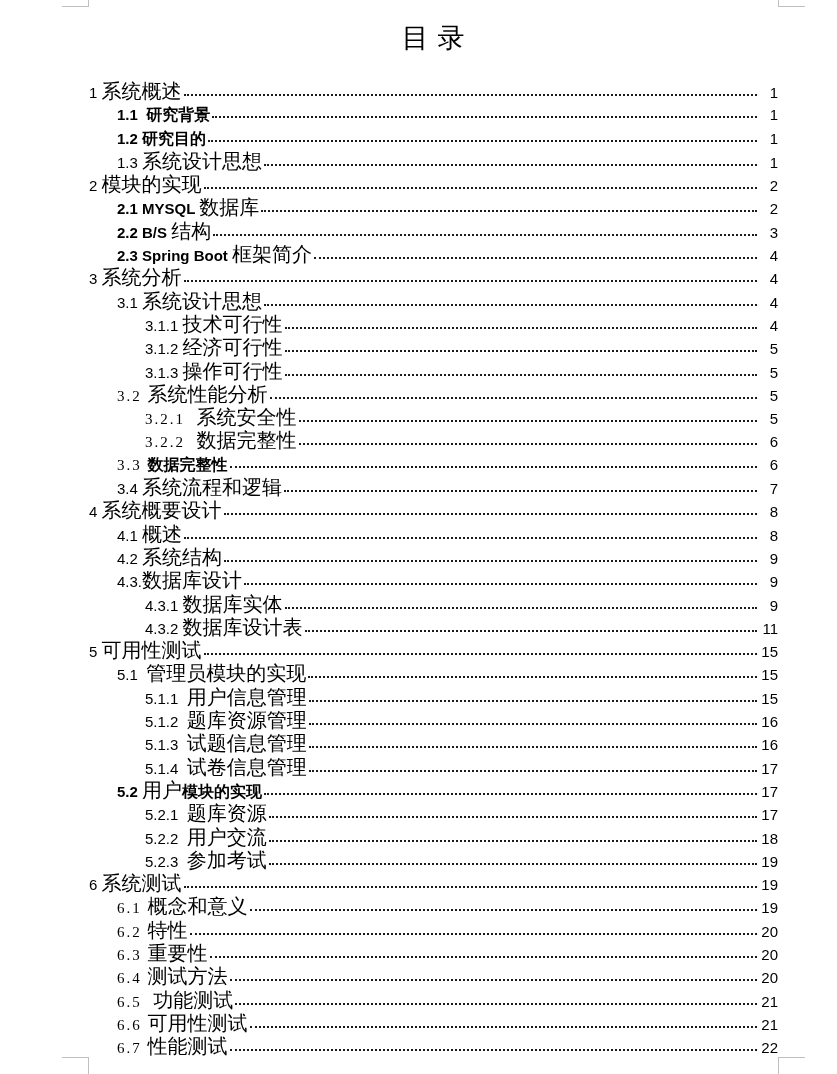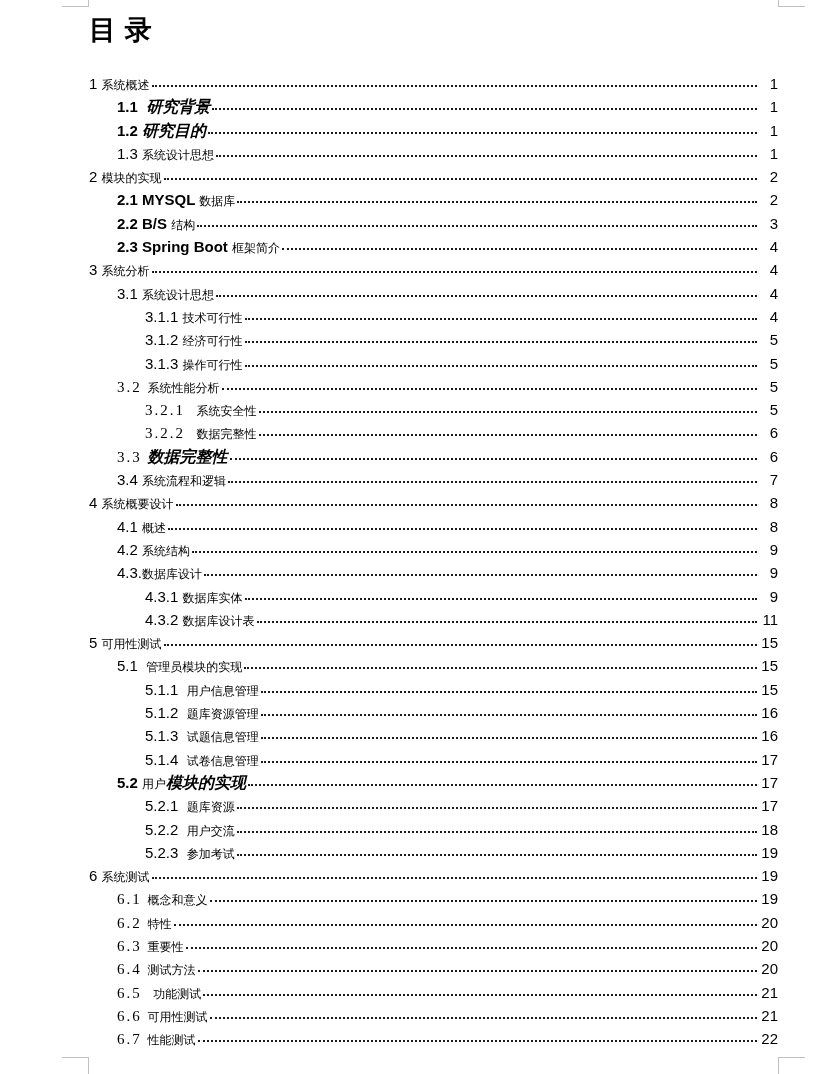--- a/index.html
+++ b/index.html
@@ -13,41 +13,41 @@
   
   .mark { position:absolute; border:0 solid #c0c0c0; }
   .mark.tl { left:62px;  top:0;      width:27px; height:7px;  border-right-width:1px; border-bottom-width:1px; }
   .mark.tr { left:778px; top:0;      width:27px; height:7px;  border-left-width:1px;  border-bottom-width:1px; }
   .mark.bl { left:62px;  top:1057px; width:27px; height:17px; border-right-width:1px; border-top-width:1px; }
   .mark.br { left:778px; top:1057px; width:27px; height:17px; border-left-width:1px;  border-top-width:1px; }
 
   .content { position:absolute; left:89px; top:7px; width:689px; }
 
   .title {
-    margin-top:6px; margin-bottom:25px;
+    margin-top:14px; margin-bottom:25px;
     font-family:"Liberation Serif", serif;
-    font-size:27px; line-height:34px; font-weight:bold;
-    text-align:left; letter-spacing:1px;
+    font-size:27px; line-height:34px; font-weight:normal;
+    text-align:center; letter-spacing:1px;
   }
 
   .toc { width:100%; }
   .row {
     display:flex; align-items:baseline;
     height:23.3px; line-height:23.3px;
     font-size:16px; white-space:pre;
   }
   .row.lvl2 { padding-left:28px; }
   .row.lvl3 { padding-left:56px; }
 
   .txt { white-space:pre; }
   .s-n  { font-family:"Liberation Sans", sans-serif;  font-size:15px; }
   .s-nb { font-family:"Liberation Sans", sans-serif;  font-size:15px; font-weight:bold;text-align:right; }
   .s-sn { font-family:Liberation Serif, serif;      font-size:15px; letter-spacing:2px; }
-  .s-c  { font-family:Liberation Sans, sans-serif;      font-size:12px;margin-top:48px; }
-  .s-cb { font-family:"Liberation Sans", sans-serif;  font-size:16px; font-weight:bold;font-style:italic; }
+  .s-c  { font-family:Liberation Sans, sans-serif;      font-size:20px;margin-top:48px; }
+  .s-cb { font-family:"Liberation Sans", sans-serif;  font-size:16px; font-weight:bold; }
 
   .leader {
     flex:1 1 auto; min-width:10px; height:0;
     margin:0 3px 0 2px;
     border-bottom:2px dotted #1a1a1a;
     transform:translateY(-2px);
   }
   .pg {
     flex:0 0 auto; min-width:18px; text-align:right;
     font-family:"Liberation Sans", sans-serif; font-size:15px;

